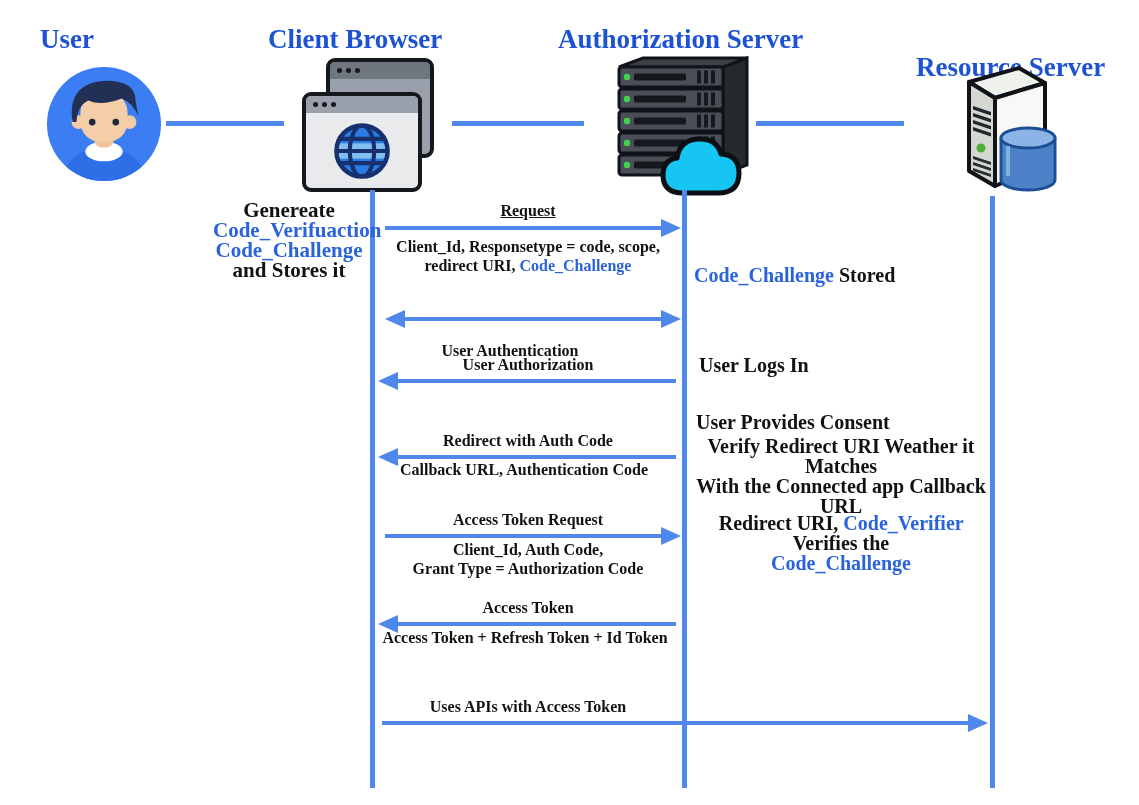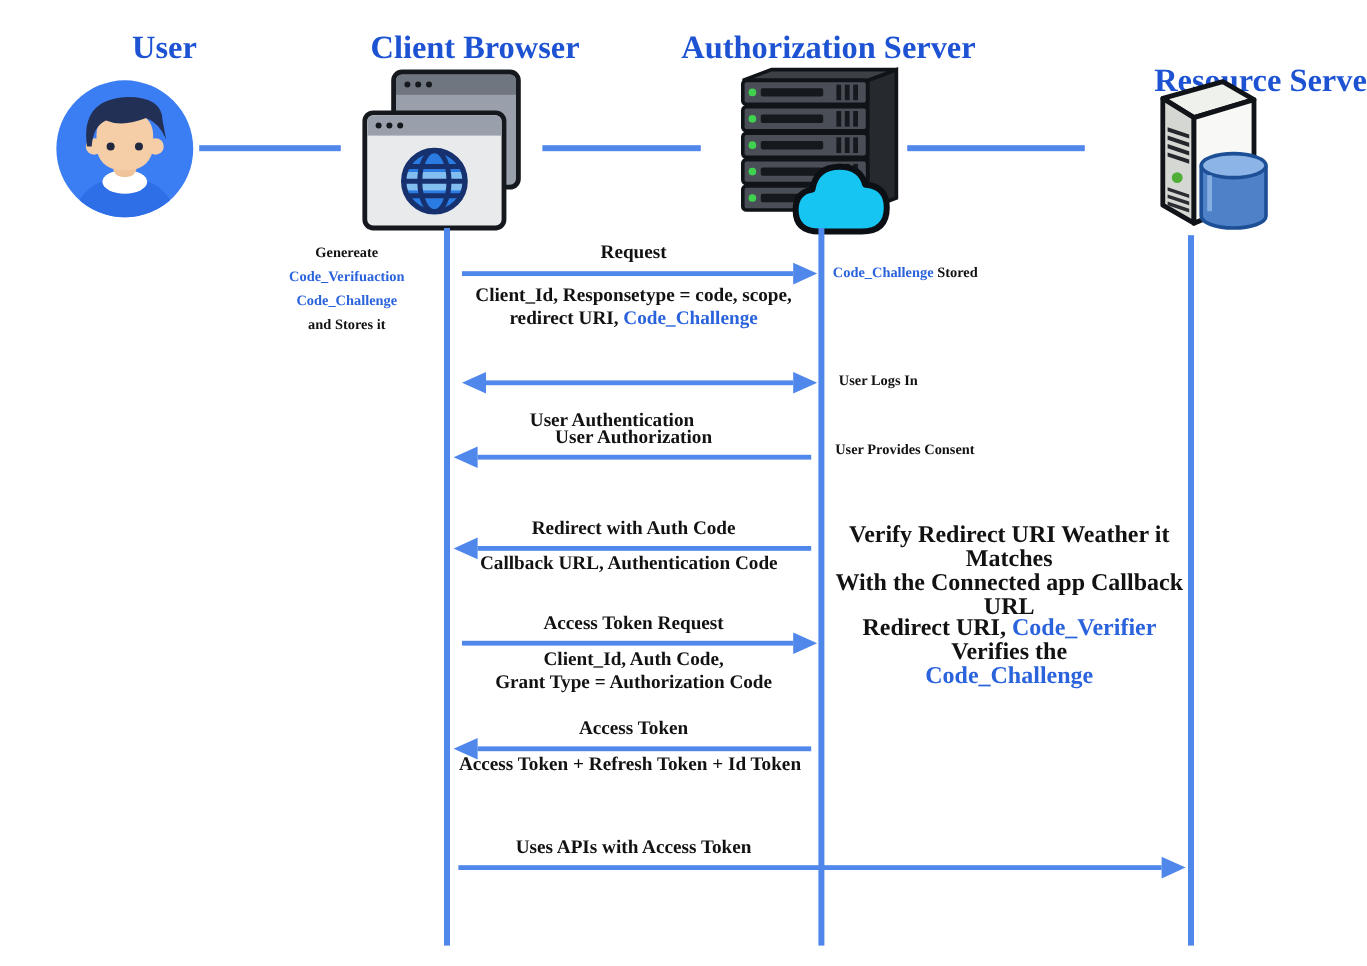--- a/index.html
+++ b/index.html
@@ -1,24 +1,24 @@
 <!DOCTYPE html>
 <html><head>
 <meta charset="utf-8">
 <style>
   html,body{margin:0;padding:0;background:#fff;}
   .canvas{position:relative;width:1139px;height:805px;background:#ffffff;overflow:hidden;
           font-family:"Liberation Serif","DejaVu Serif",serif;font-weight:bold;color:#121212;}
   .abs{position:absolute;}
-  .actor-title{font-size:27px;color:#1d53d3;text-align:right;white-space:nowrap;}
+  .actor-title{font-size:27px;color:#1d53d3;text-align:left;white-space:nowrap;}
   .msg-title{font-size:16px;text-align:center;white-space:nowrap;}
   .msg-params{font-size:16px;text-align:center;line-height:19px;}
-  .side-note{font-size:12px;white-space:nowrap;}
+  .side-note{font-size:20px;white-space:nowrap;margin-top:44px;}
   .side-block{font-size:20px;text-align:center;line-height:20px;}
-  .note-block{font-size:12px;text-align:center;line-height:20px;}
+  .note-block{font-size:21px;text-align:center;line-height:20px;}
   .blue{color:#2a63dc;}
   .hline{position:absolute;background:#4f87ea;height:4px;}
   .hline.thick{height:5px;}
   .ah{position:absolute;width:0;height:0;border-top:9px solid transparent;border-bottom:9px solid transparent;}
   .ah.r{border-left:20px solid #4f87ea;right:-20px;top:-7px;}
   .ah.l{border-right:20px solid #4f87ea;left:-20px;top:-7px;}
   .ah.bigr{border-top-width:11px;border-bottom-width:11px;border-left-width:24px;right:-24px;top:-9px;}
   .lifeline{position:absolute;width:5px;background:#4f87ea;}
   
   .bwin{position:absolute;border:4px solid #15181d;border-radius:9px;overflow:hidden;box-sizing:border-box;}
@@ -178,21 +178,21 @@
   <div class="lifeline" style="left:682px;top:190px;height:598px;"></div>
   <div class="lifeline" style="left:990px;top:196px;height:592px;"></div>
 
   <div class="abs note-block" style="left:213px;top:200px;width:152px;">
     <div>Genereate</div>
     <div class="blue">Code_Verifuaction</div>
     <div class="blue">Code_Challenge</div>
     <div>and Stores it</div>
   </div>
 
-  <div class="abs msg-title" style="left:378px;top:202px;width:300px;">Request</div>
+  <div class="abs msg-title" style="left:378px;top:202px;width:300px;text-decoration:underline;">Request</div>
   <div class="hline" style="left:385px;top:226px;width:276px;">
       <span class="ah r"></span>
     </div>
   <div class="abs msg-params" style="left:378px;top:237px;width:300px;">
     <div><span>Client_Id, Responsetype = code, scope,</span></div>
     <div><span>redirect URI, </span><span class="blue">Code_Challenge</span></div>
   </div>
   <div class="abs side-note" style="left:694px;top:220px;">
     <span class="blue">Code_Challenge</span><span> Stored</span>
   </div>

